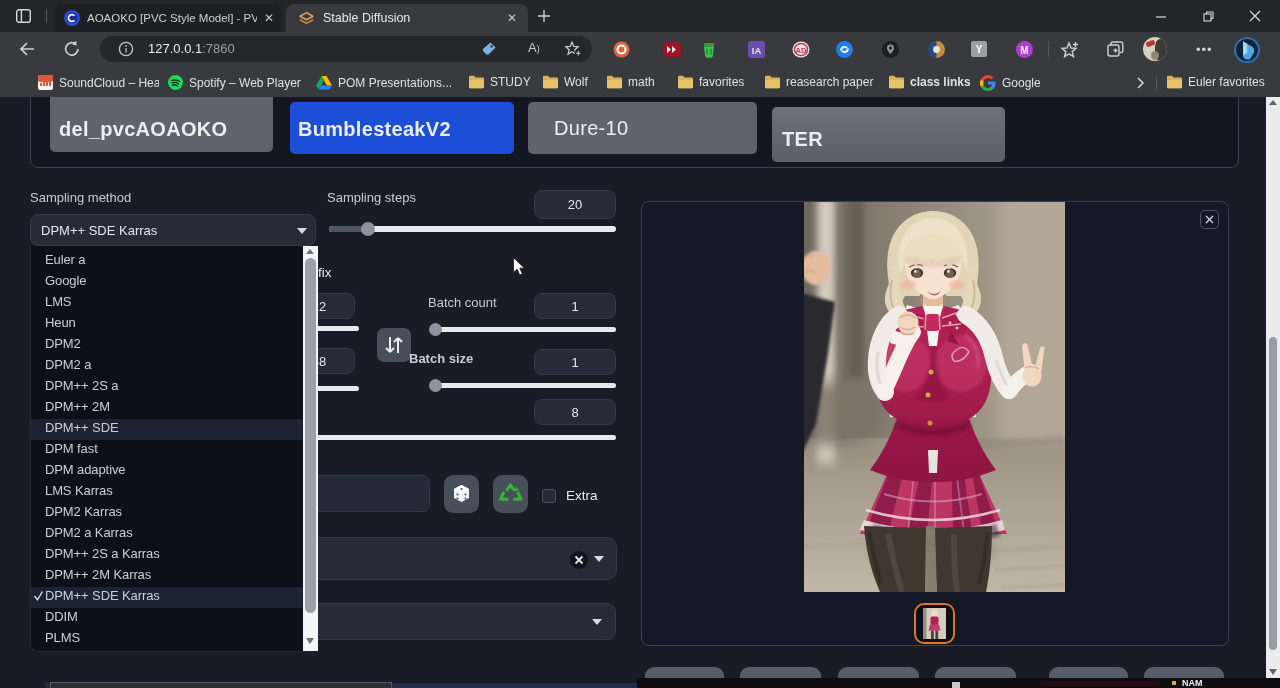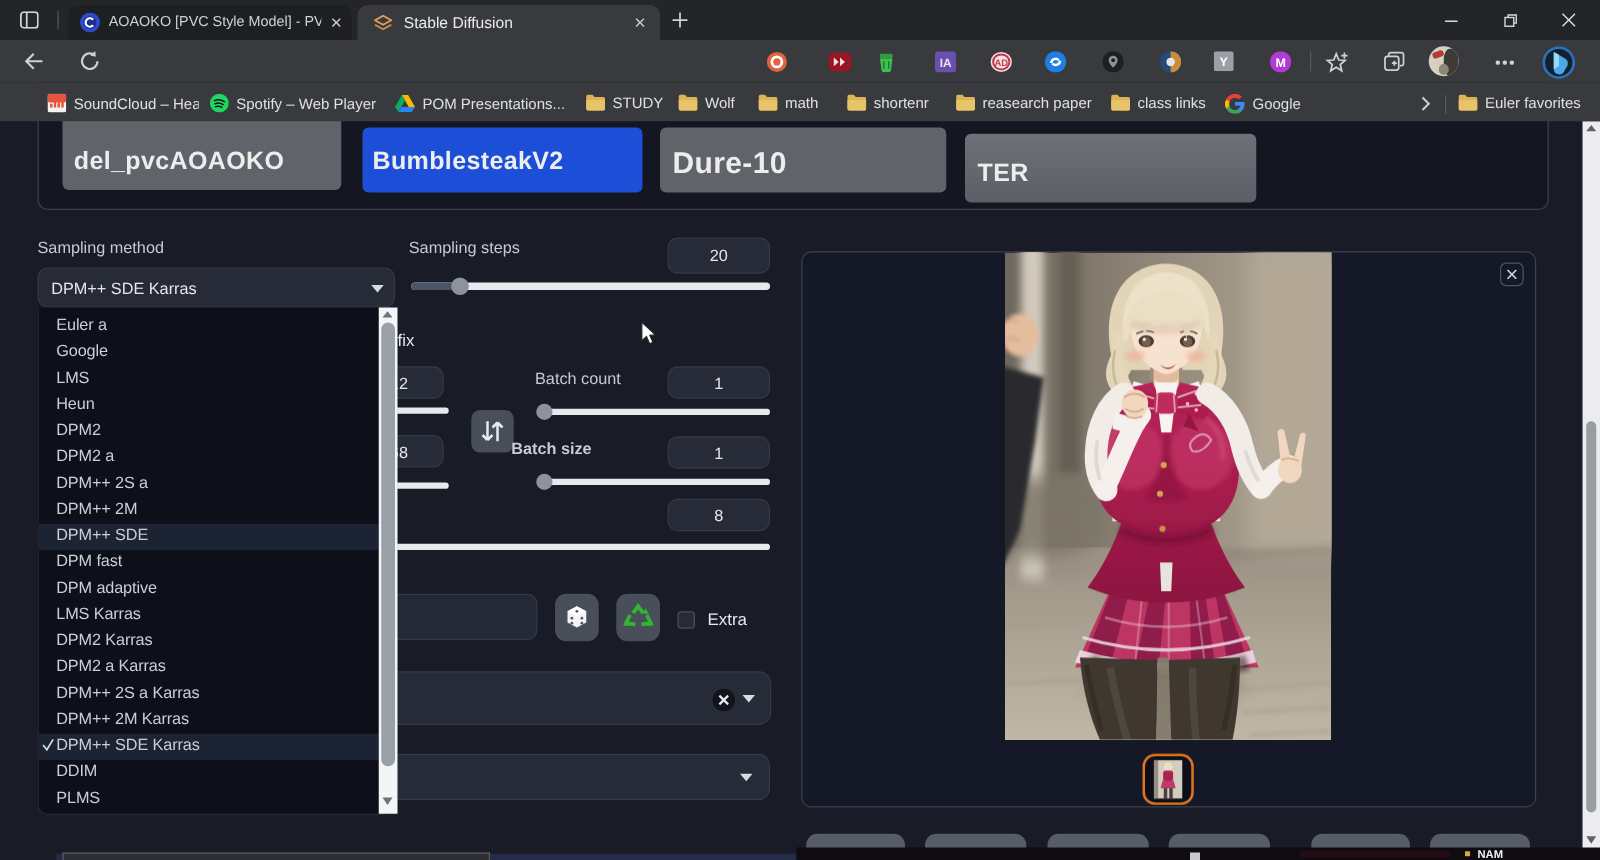--- a/index.html
+++ b/index.html
@@ -29,21 +29,21 @@
 <div id="page" class="abs">
 
   <div class="abs" style="left:30px;top:55px;width:1209px;height:113px;border:1px solid #3a4150;border-radius:8px;background:#141722;"></div>
   <div class="abs" style="left:50px;top:88px;width:223px;height:64px;background:#60646a;border-radius:5px;color:#ededee;">
     <div class="abs" style="left:9px;top:30px;font-size:20px;font-weight:bold;letter-spacing:0.3px;">del_pvcAOAOKO</div>
   </div>
   <div class="abs" style="left:290px;top:102px;width:224px;height:52px;background:#1d4ed8;border-radius:5px;color:#ededee;">
     <div class="abs" style="left:8px;top:16px;font-size:20px;font-weight:bold;letter-spacing:0.3px;">BumblesteakV2</div>
   </div>
   <div class="abs" style="left:528px;top:102px;width:229px;height:52px;background:#60646a;border-radius:5px;color:#ededee;">
-    <div class="abs" style="left:10px;top:15px;font-size:24px;font-weight:bold;letter-spacing:0.3px;">Dure-10</div>
+    <div class="abs" style="left:26px;top:15px;font-size:20px;font-weight:normal;letter-spacing:0.3px;">Dure-10</div>
   </div>
   <div class="abs" style="left:772px;top:107px;width:233px;height:55px;background:linear-gradient(#6e7177,#5b5f66);border-radius:5px;color:#ededee;">
     <div class="abs" style="left:10px;top:21px;font-size:20px;font-weight:bold;letter-spacing:0.3px;">TER</div>
   </div>
 
   <div class="abs glabel" style="left:30px;top:190px;">Sampling method</div>
   <div class="abs ginput" style="left:30px;top:214px;width:286px;height:32px;">
     <div class="abs" style="left:10px;top:8px;font-size:13px;">DPM++ SDE Karras</div>
     <div class="abs caret" style="left:266px;top:13px;"></div>
   </div>
@@ -420,20 +420,38 @@
 </div>
 
 <div id="addrrow" class="abs">
   <svg class="abs" style="left:18px;top:8px;" width="19" height="18" viewBox="0 0 19 18">
         <path d="M16 9 H3 M9 3 L3 9 L9 15" fill="none" stroke="#cfd1d4" stroke-width="1.7"></path>
       </svg>
   <svg class="abs" style="left:63px;top:8px;" width="18" height="18" viewBox="0 0 18 18">
         <path d="M15 9 a6.2 6.2 0 1 1 -2.2 -4.8" fill="none" stroke="#cfd1d4" stroke-width="1.7"></path>
         <polygon points="13.2,0.8 13.6,5.4 9.2,4.4" fill="#cfd1d4"></polygon>
       </svg>
+  <div class="abs" style="left:100px;top:4px;width:492px;height:26px;border-radius:13px;background:#26272b;">
+    <svg class="abs" style="left:18px;top:5px;" width="16" height="16" viewBox="0 0 16 16">
+          <circle cx="8" cy="8" r="6.6" fill="none" stroke="#c0c2c6" stroke-width="1.3"></circle>
+          <line x1="8" y1="7" x2="8" y2="11.4" stroke="#c0c2c6" stroke-width="1.3"></line>
+          <circle cx="8" cy="4.8" r="0.9" fill="#c0c2c6"></circle>
+        </svg>
+    <div class="abs" style="left:48px;top:5px;font-size:13px;color:#e8e9eb;">127.0.0.1<span style="color:#9c9ea3;">:7860</span></div>
+    <svg class="abs" style="left:380px;top:4px;" width="18" height="18" viewBox="0 0 18 18">
+          <path d="M10.5 2.5 L15.5 7.5 L9 14 a2.1 2.1 0 0 1 -3 0 L3.5 11.5 a2.1 2.1 0 0 1 0 -3 Z" fill="#7db4dd"></path>
+          <circle cx="11.6" cy="6.4" r="1.2" fill="#26272b"></circle>
+        </svg>
+    <div class="abs" style="left:428px;top:4px;font-size:13px;color:#c9cbce;">A<span style="font-size:9px;">)</span></div>
+    <svg class="abs" style="left:464px;top:4px;" width="19" height="18" viewBox="0 0 19 18">
+          <path d="M8 2.2 L9.8 6.4 L14.2 6.8 L10.9 9.8 L11.9 14.2 L8 11.8 L4.1 14.2 L5.1 9.8 L1.8 6.8 L6.2 6.4 Z" fill="none" stroke="#c9cbce" stroke-width="1.3"></path>
+          <circle cx="14.3" cy="13.2" r="3.6" fill="#26272b"></circle>
+          <path d="M14.3 11 v4.4 M12.1 13.2 h4.4" stroke="#c9cbce" stroke-width="1.1"></path>
+        </svg>
+  </div>
 
   <svg class="abs" style="left:613px;top:9px;" width="17" height="17" viewBox="0 0 17 17">
         <circle cx="8.5" cy="8.5" r="8" fill="#e0633e"></circle>
         <circle cx="8.5" cy="8.5" r="4" fill="none" stroke="#fff" stroke-width="2.2"></circle>
       </svg>
   <svg class="abs" style="left:663px;top:10px;" width="18" height="15" viewBox="0 0 18 15">
         <rect width="18" height="15" rx="4" fill="#9b1522"></rect>
         <polygon points="4,4 8,7.5 4,11" fill="#e8e4e4"></polygon>
         <polygon points="9,4 13,7.5 9,11" fill="#e8e4e4"></polygon>
       </svg>
@@ -536,29 +554,29 @@
   <div class="favitem abs" style="left:606px;top:9px;">
         <svg class="fold" width="16" height="14" viewBox="0 0 16 14">
           <use href="#foldg"></use>
         </svg>
         <span>math</span>
       </div>
   <div class="favitem abs" style="left:677px;top:9px;">
         <svg class="fold" width="16" height="14" viewBox="0 0 16 14">
           <use href="#foldg"></use>
         </svg>
-        <span>shortenr</span>
+        <span>favorites</span>
       </div>
   <div class="favitem abs" style="left:764px;top:9px;">
         <svg class="fold" width="16" height="14" viewBox="0 0 16 14">
           <use href="#foldg"></use>
         </svg>
         <span>reasearch paper</span>
       </div>
-  <div class="favitem abs" style="left:888px;top:9px;">
+  <div class="favitem abs" style="left:888px;top:9px;font-weight:bold;">
         <svg class="fold" width="16" height="14" viewBox="0 0 16 14">
           <use href="#foldg"></use>
         </svg>
         <span>class links</span>
       </div>
   <div class="favitem abs" style="left:980px;top:9px;">
     <svg width="16" height="16" viewBox="0 0 16 16">
           <path d="M15.6 8.2 c0 -0.6 -0.05 -1.1 -0.15 -1.7 H8 v3.1 h4.3 a3.7 3.7 0 0 1 -1.6 2.4 v2 h2.6 c1.5 -1.4 2.3 -3.4 2.3 -5.8 Z" fill="#4285f4"></path>
           <path d="M8 16 c2.2 0 4 -0.7 5.3 -1.9 l-2.6 -2 c-0.7 0.5 -1.6 0.8 -2.7 0.8 a4.7 4.7 0 0 1 -4.4 -3.2 H0.9 v2.1 A8 8 0 0 0 8 16 Z" fill="#34a853"></path>
           <path d="M3.6 9.7 a4.8 4.8 0 0 1 0 -3.1 V4.5 H0.9 a8 8 0 0 0 0 7.3 Z" fill="#fbbc05"></path>

